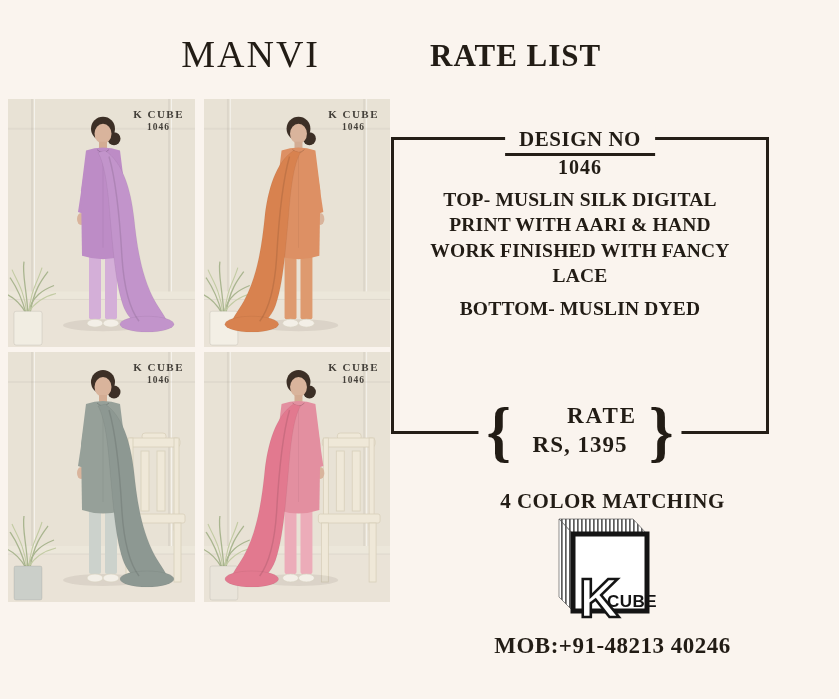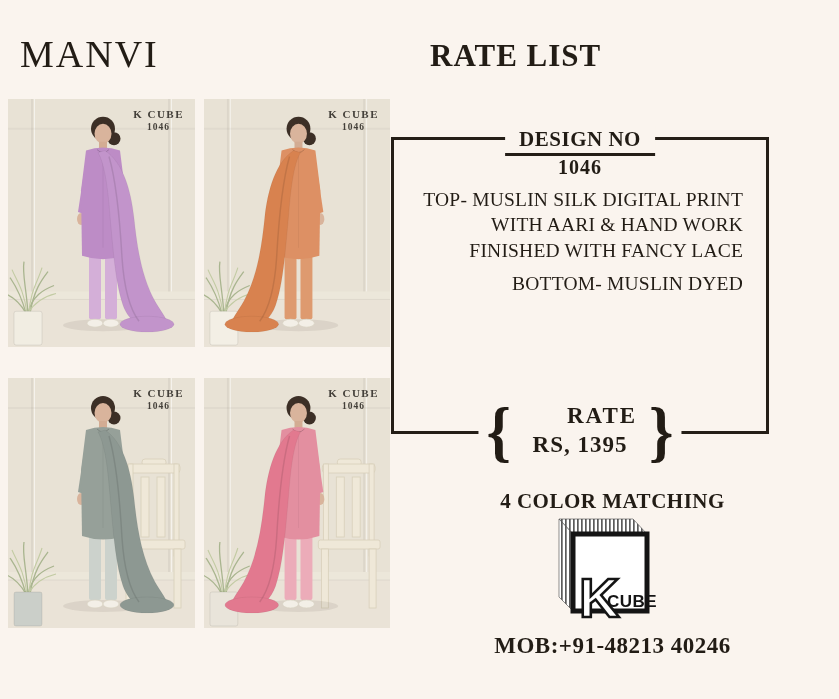--- a/index.html
+++ b/index.html
@@ -6,32 +6,32 @@
     --page_bg:#faf4ee; --ink:#221c15; --studio_wall:#e8e2d5; --studio_floor:#eae3d7;
   }
   *{margin:0;padding:0;box-sizing:border-box;}
   html,body{width:839px;height:699px;}
   body{
     position:relative;background:var(--page_bg);
     font-family:"Liberation Serif", serif;color:var(--ink);overflow:hidden;
   }
   
   .brand-title{
-    position:absolute;left:20px;top:32px;width:300px;text-align:left;
+    position:absolute;left:20px;top:32px;width:300px;text-align:right;
     font-size:38px;letter-spacing:2px;font-weight:400;
   }
   .page-title{
     position:absolute;left:430px;top:38px;width:360px;text-align:left;
     font-size:31px;font-weight:700;letter-spacing:1px;
   }
   
   .photo-grid{
     position:absolute;left:8px;top:99px;
     display:grid;grid-template-columns:187px 186px;grid-template-rows:248px 250px;
-    gap:31px 9px;
+    gap:5px 9px;
   }
   .photo-card{position:relative;overflow:hidden;background:var(--studio_wall);}
   .photo-card svg{display:block;width:100%;height:100%;}
   .watermark{
     position:absolute;top:9px;right:11px;text-align:center;color:#44403a;line-height:1.25;
   }
   .watermark .wm-brand{font-size:11px;font-weight:600;letter-spacing:1.5px;}
   .watermark .wm-design{font-size:9.5px;font-weight:600;letter-spacing:1px;}
   .kurta{fill:var(--kurta);}
   .pants{fill:var(--pants);}
@@ -48,22 +48,22 @@
   }
   .design-no-label{
     position:absolute;top:-14px;left:50%;transform:translateX(-50%);
     background:var(--page_bg);padding:0 14px;white-space:nowrap;
     font-size:21px;font-weight:700;letter-spacing:0.5px;line-height:1.3;
     border-bottom:3px solid #241e17;
   }
   .design-no-value{margin-top:16px;font-size:20px;font-weight:700;letter-spacing:1px;}
   .description-title{margin-top:26px;font-size:20px;font-weight:700;letter-spacing:0.5px;}
   .desc-line{
-    margin:8px 0 0;padding:0 23px;font-size:19.5px;font-weight:400;
-    line-height:1.3;letter-spacing:0.2px;text-align:right;
+    margin:8px 0 0;padding:0 23px;font-size:19.5px;font-weight:700;
+    line-height:1.3;letter-spacing:0.2px;
   }
   .rate-block{
     position:absolute;left:50%;bottom:-37px;transform:translateX(-50%);
     height:74px;display:flex;align-items:center;gap:2px;
     background:var(--page_bg);padding:0 8px;white-space:nowrap;
   }
   .brace{
     font-size:62px;line-height:74px;font-weight:600;transform:scaleY(1.08);
     font-family:"Liberation Serif", serif;
   }

